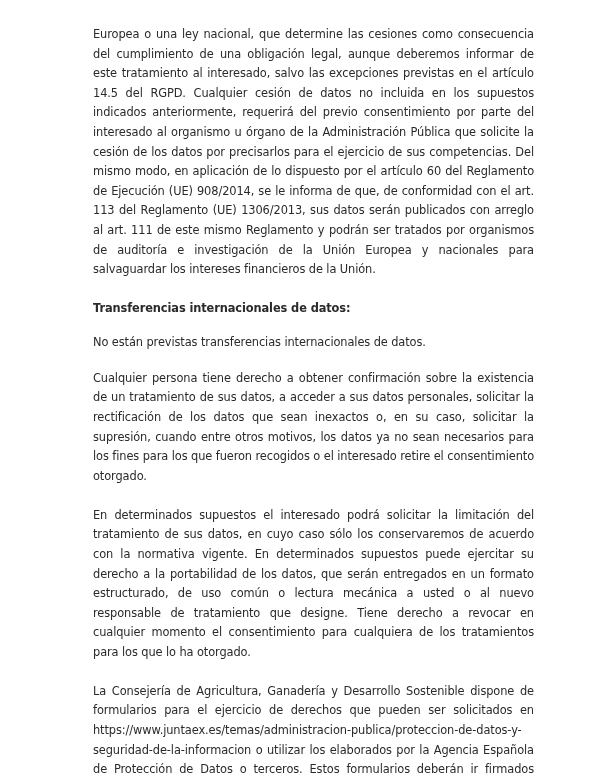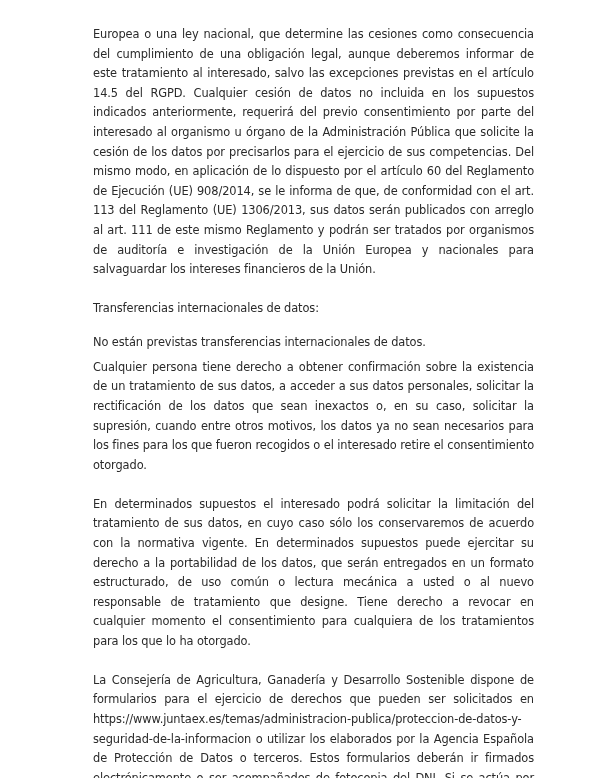--- a/index.html
+++ b/index.html
@@ -24,23 +24,24 @@
       color: #2a2a2a;
       letter-spacing: -0.1px;
     }
     .doc p {
       margin: 0 0 19.4px 0;
       text-align: justify;
       hyphens: manual;
     }
     .doc p.heading {
       margin-bottom: 14.5px;
+      font-weight: bold;
     }
     .doc p.short {
-      margin-bottom: 5px;
+      margin-bottom: 16px;
     }
   </style>
 </head>
 <body>
 
 <div class="doc">
   <p>Europea o una ley nacional, que determine las cesiones como consecuencia del cumplimiento de una obligación legal, aunque deberemos informar de este tratamiento al interesado, salvo las excepciones previstas en el artículo 14.5 del RGPD. Cualquier cesión de datos no incluida en los supuestos indicados anteriormente, requerirá del previo consentimiento por parte del interesado al organismo u órgano de la Administración Pública que solicite la cesión de los datos por precisarlos para el ejercicio de sus competencias. Del mismo modo, en aplicación de lo dispuesto por el artículo 60 del Reglamento de Ejecución (UE) 908/2014, se le informa de que, de conformidad con el art. 113 del Reglamento (UE) 1306/2013, sus datos serán publicados con arreglo al art. 111 de este mismo Reglamento y podrán ser tratados por or­ganismos de auditoría e investigación de la Unión Europea y nacionales para salvaguardar los intereses financieros de la Unión.</p>
   <p class="heading">Transferencias internacionales de datos:</p>
   <p class="short">No están previstas transferencias internacionales de datos.</p>
   <p>Cualquier persona tiene derecho a obtener confirmación sobre la existencia de un tratamiento de sus datos, a acceder a sus datos personales, solicitar la rectificación de los datos que sean inexactos o, en su caso, solicitar la supresión, cuando entre otros motivos, los datos ya no sean necesarios para los fines para los que fueron recogidos o el interesado retire el consen­timiento otorgado.</p>

